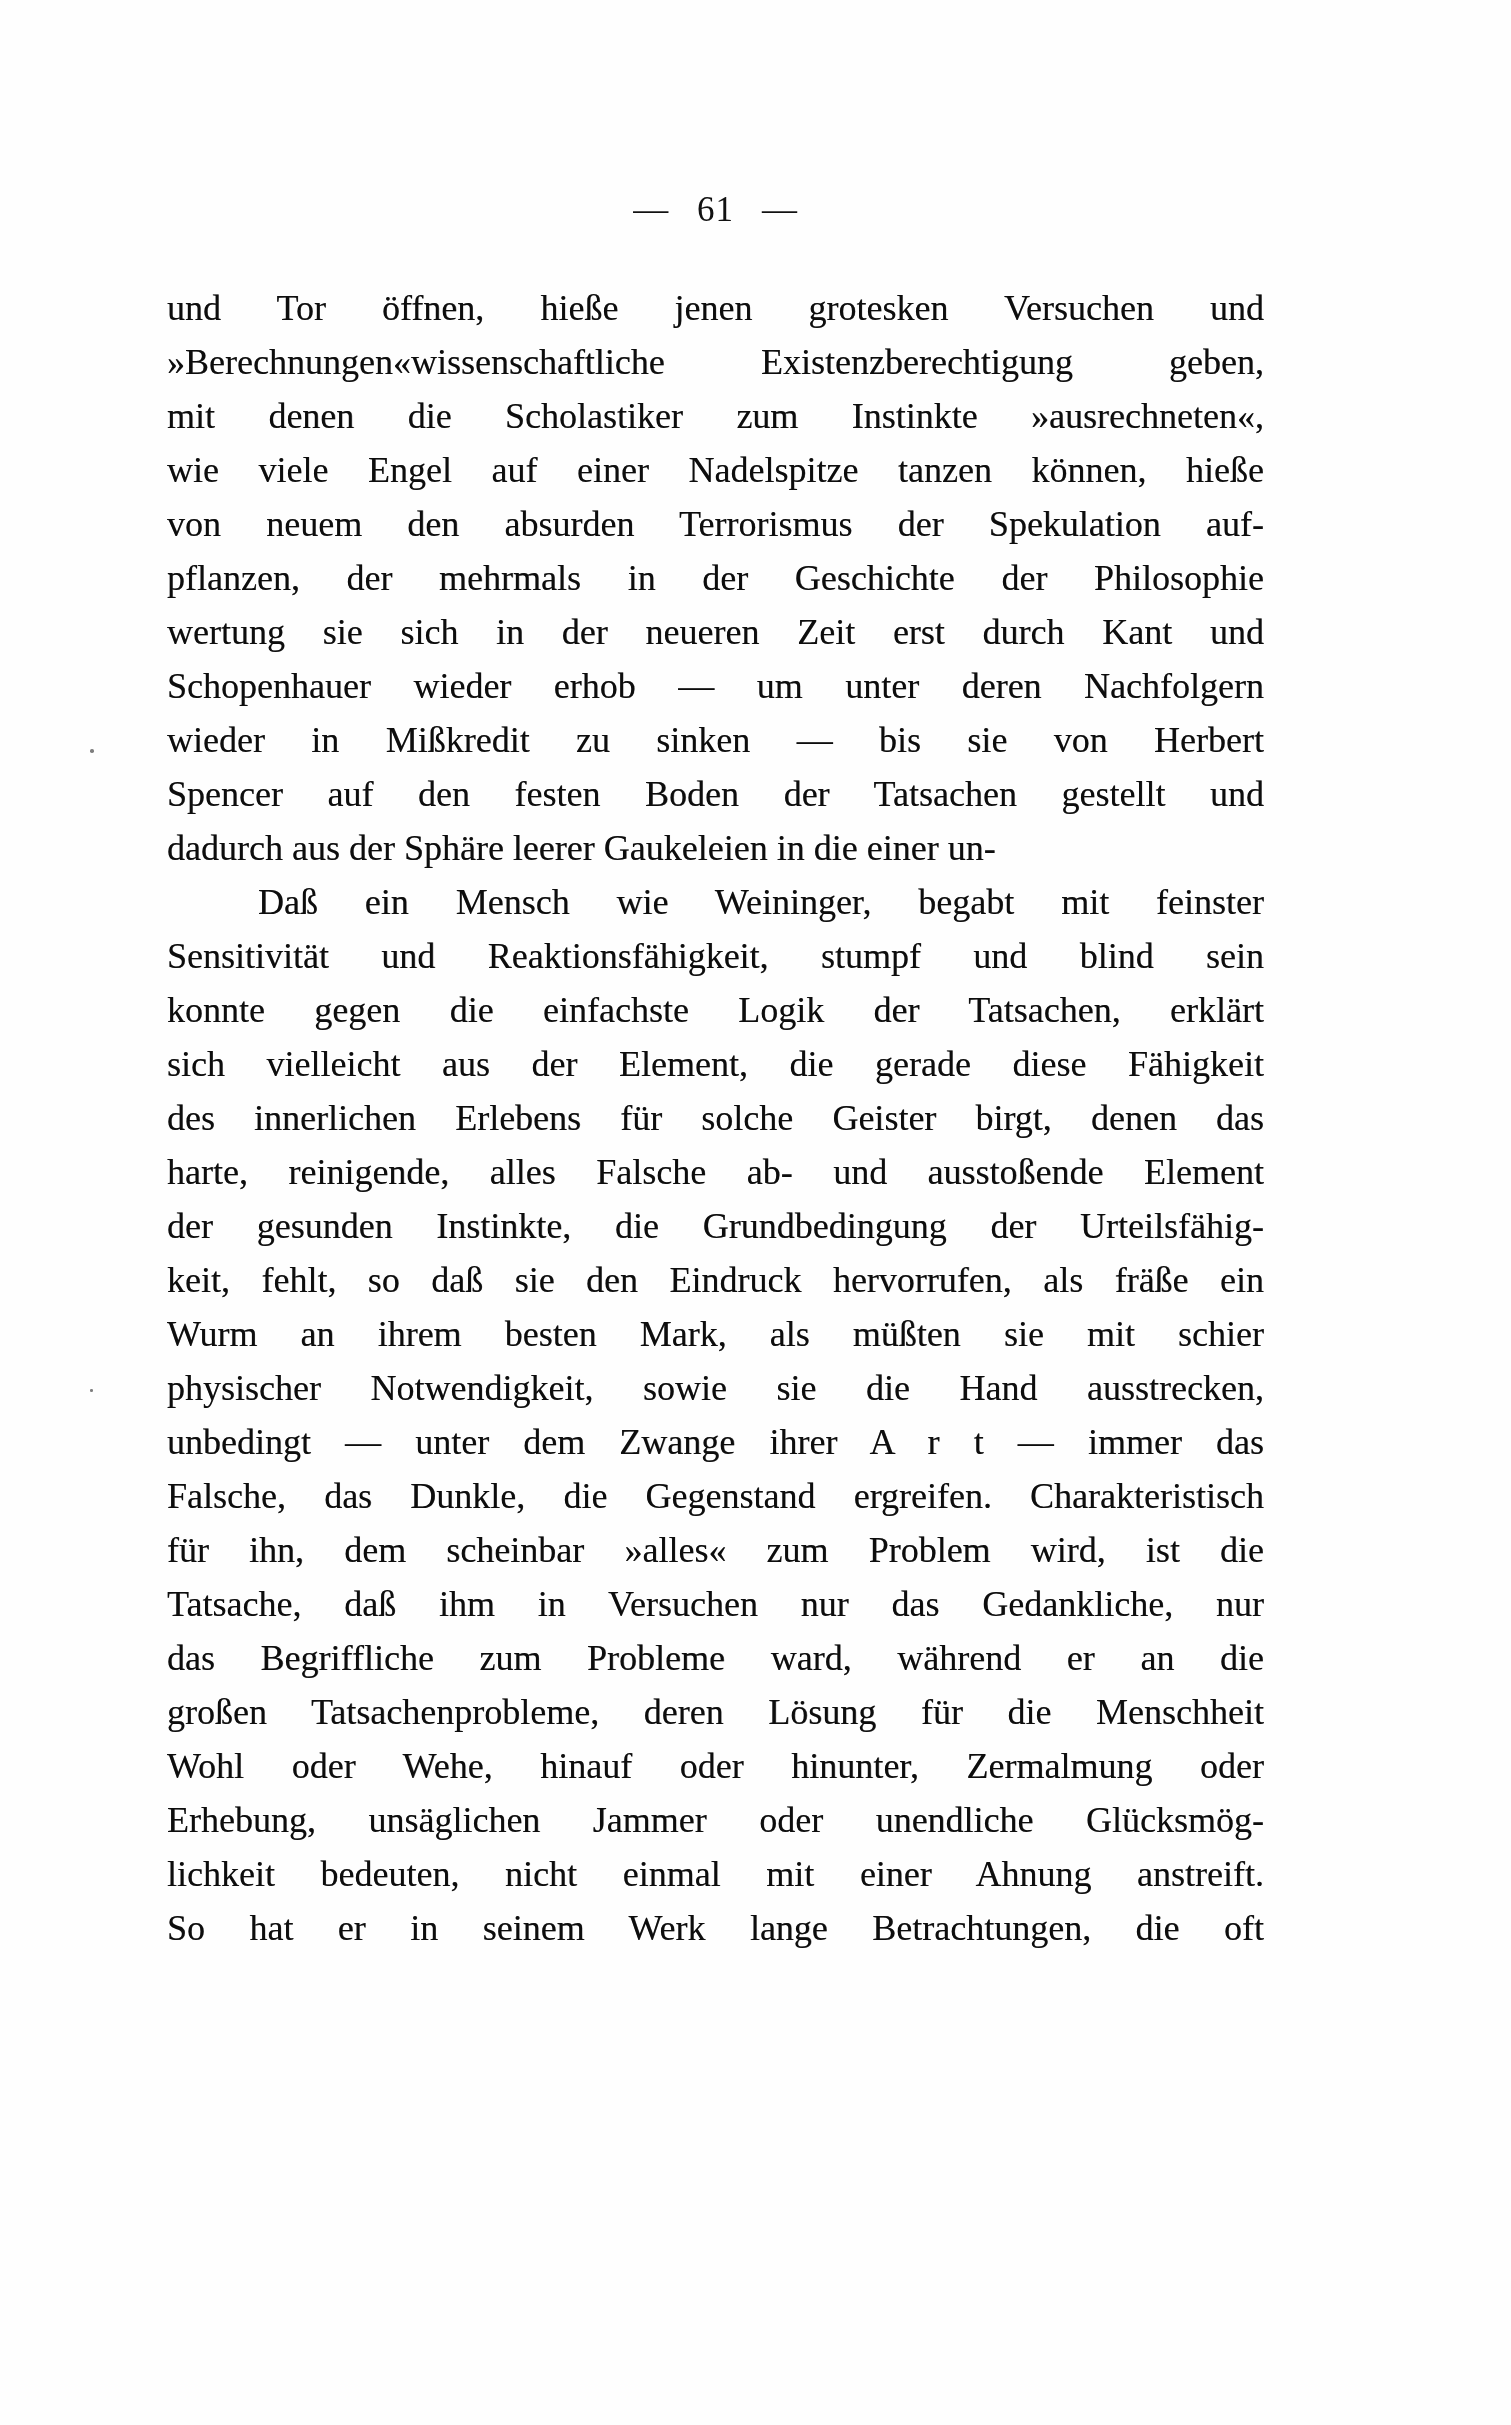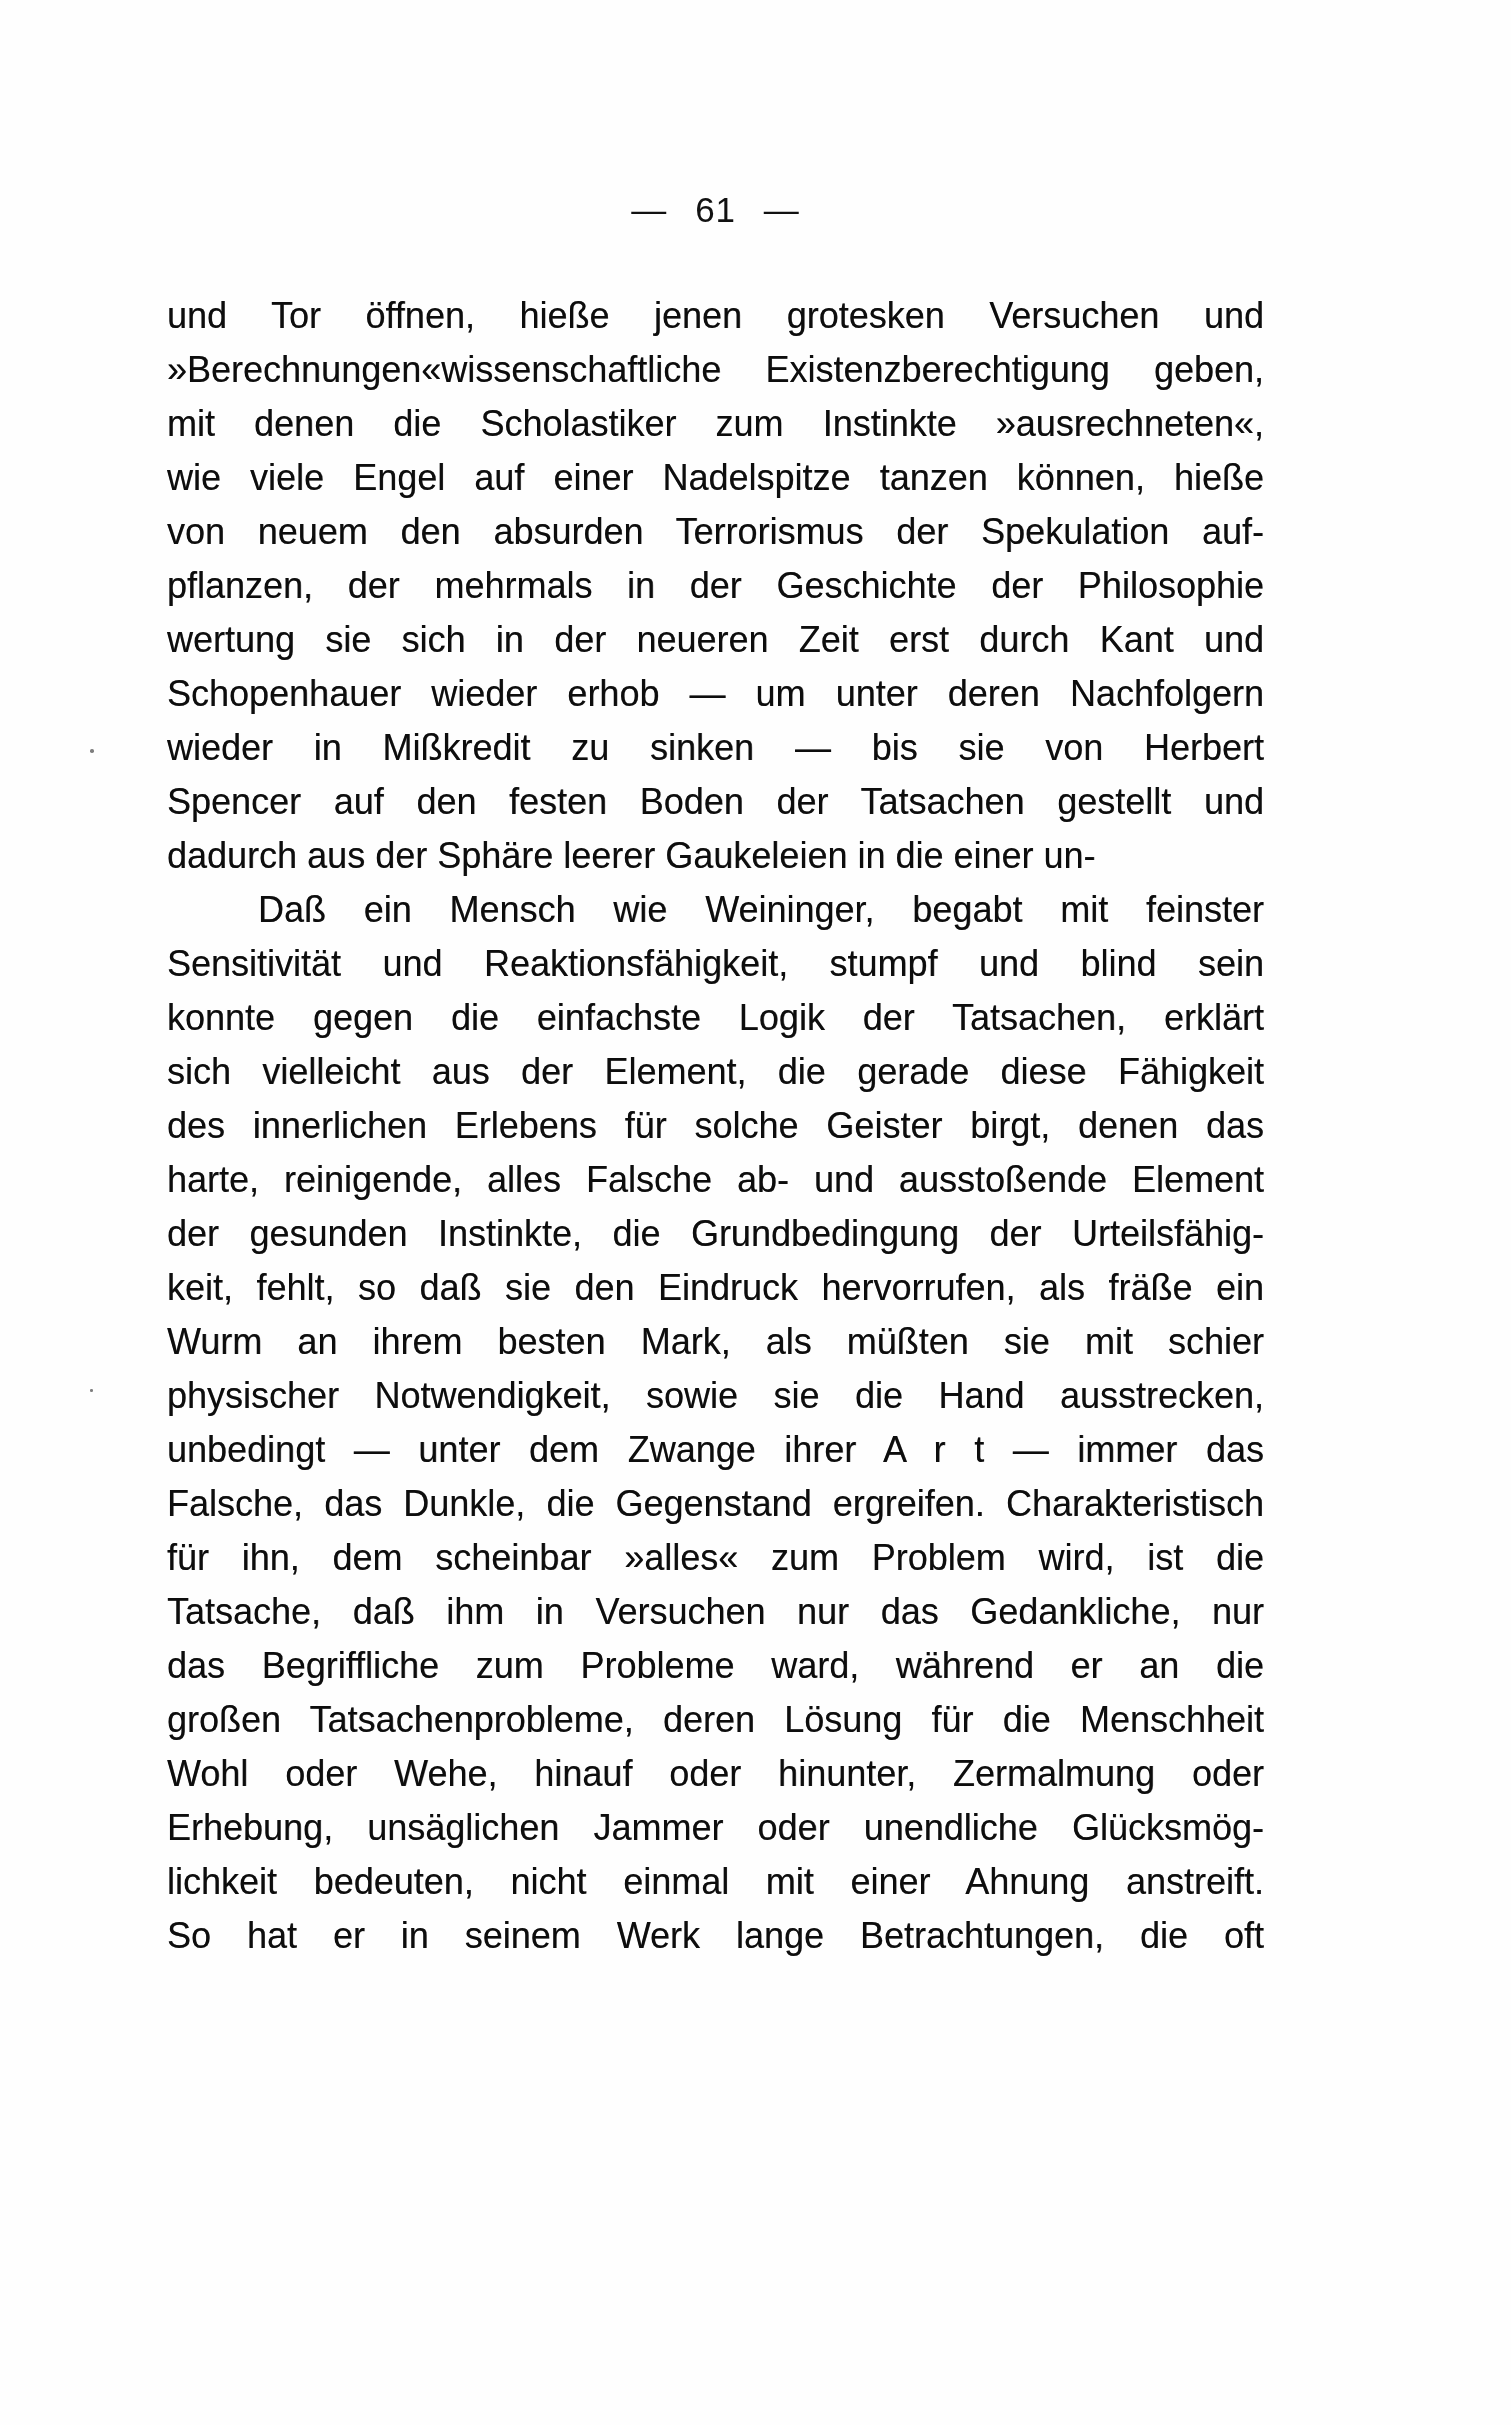--- a/index.html
+++ b/index.html
@@ -6,41 +6,41 @@
     margin: 0;
     padding: 0;
     background: #ffffff;
   }
   .page {
     position: relative;
     width: 1511px;
     height: 2426px;
     background: #fefefe;
     color: #0d0d0d;
-    font-family: Liberation Sans, sans-serif;
+    font-family: Liberation Serif, serif;
     box-sizing: border-box;
     overflow: hidden;
     padding-left: 32px;
   }
   .page-header {
     position: absolute;
     top: 190px;
     left: 167px;
     width: 1097px;
     text-align: center;
     font-size: 35px;
     color: #111;
   }
   .page-header .hdr-part {
     margin: 0 14px;
     letter-spacing: 0.9px;
   }
   .text-block {
     position: absolute;
-    top: 289px;
+    top: 281px;
     left: 167px;
     width: 1097px;
     font-size: 36px;
     text-shadow: 0.3px 0.3px 0 rgba(0,0,0,0.5);
   }
   .paragraph { margin: 0; padding: 0; }
   .line {
     height: 54px;
     line-height: 54px;
     text-align: justify;

